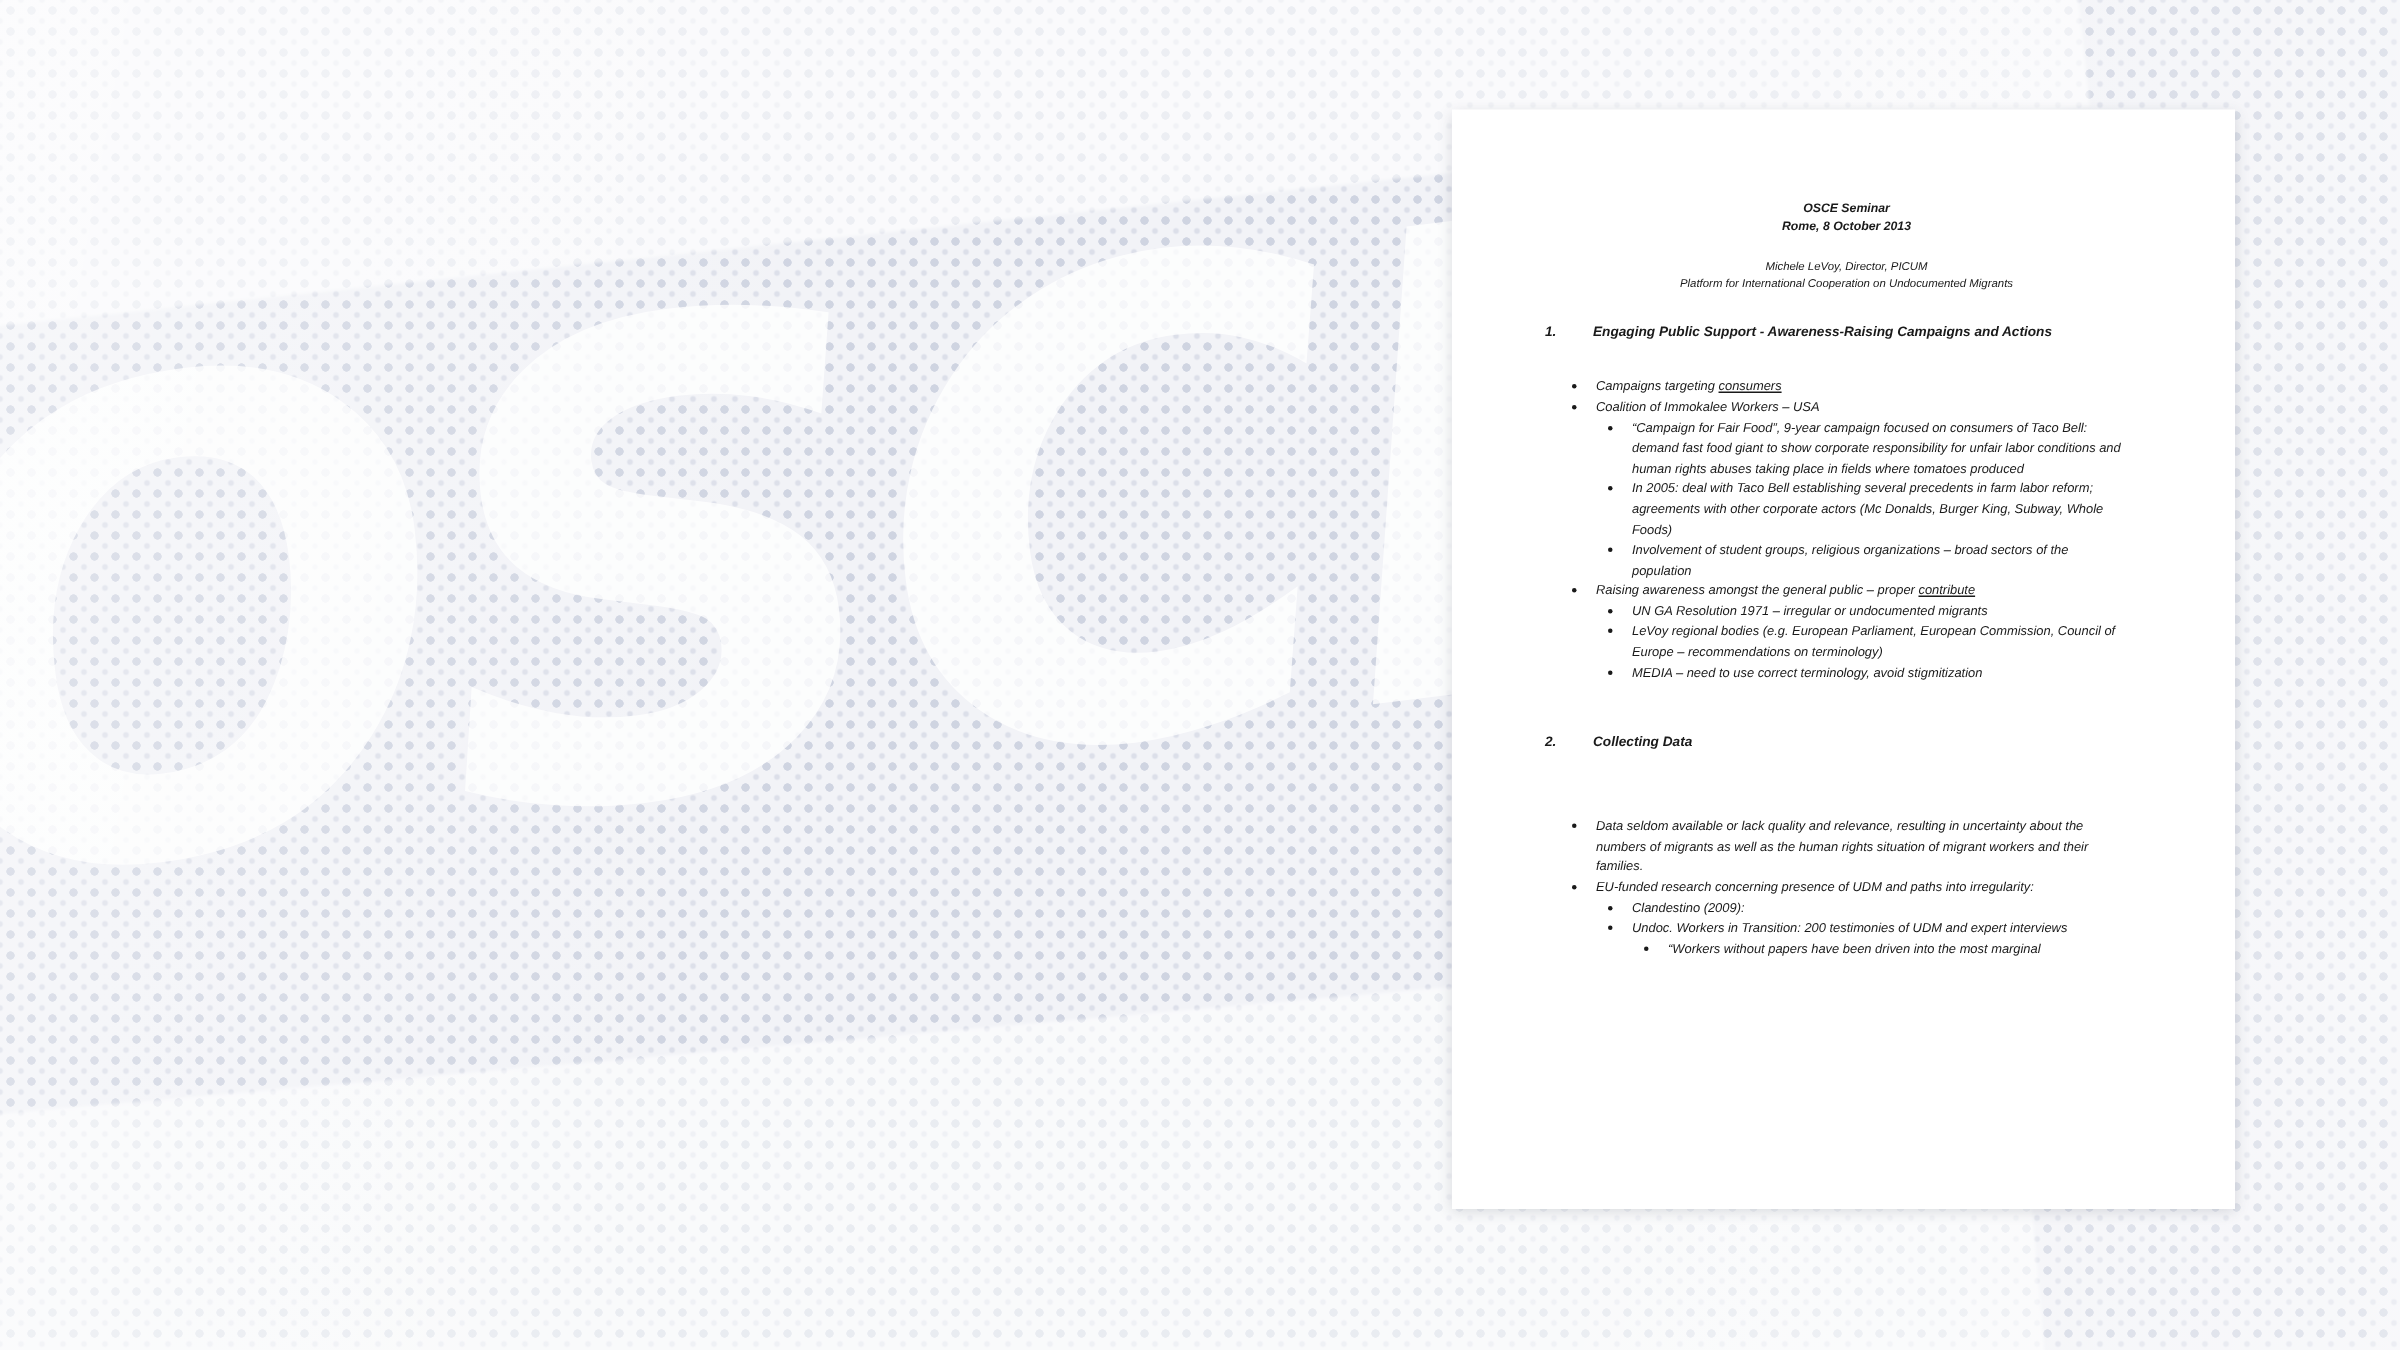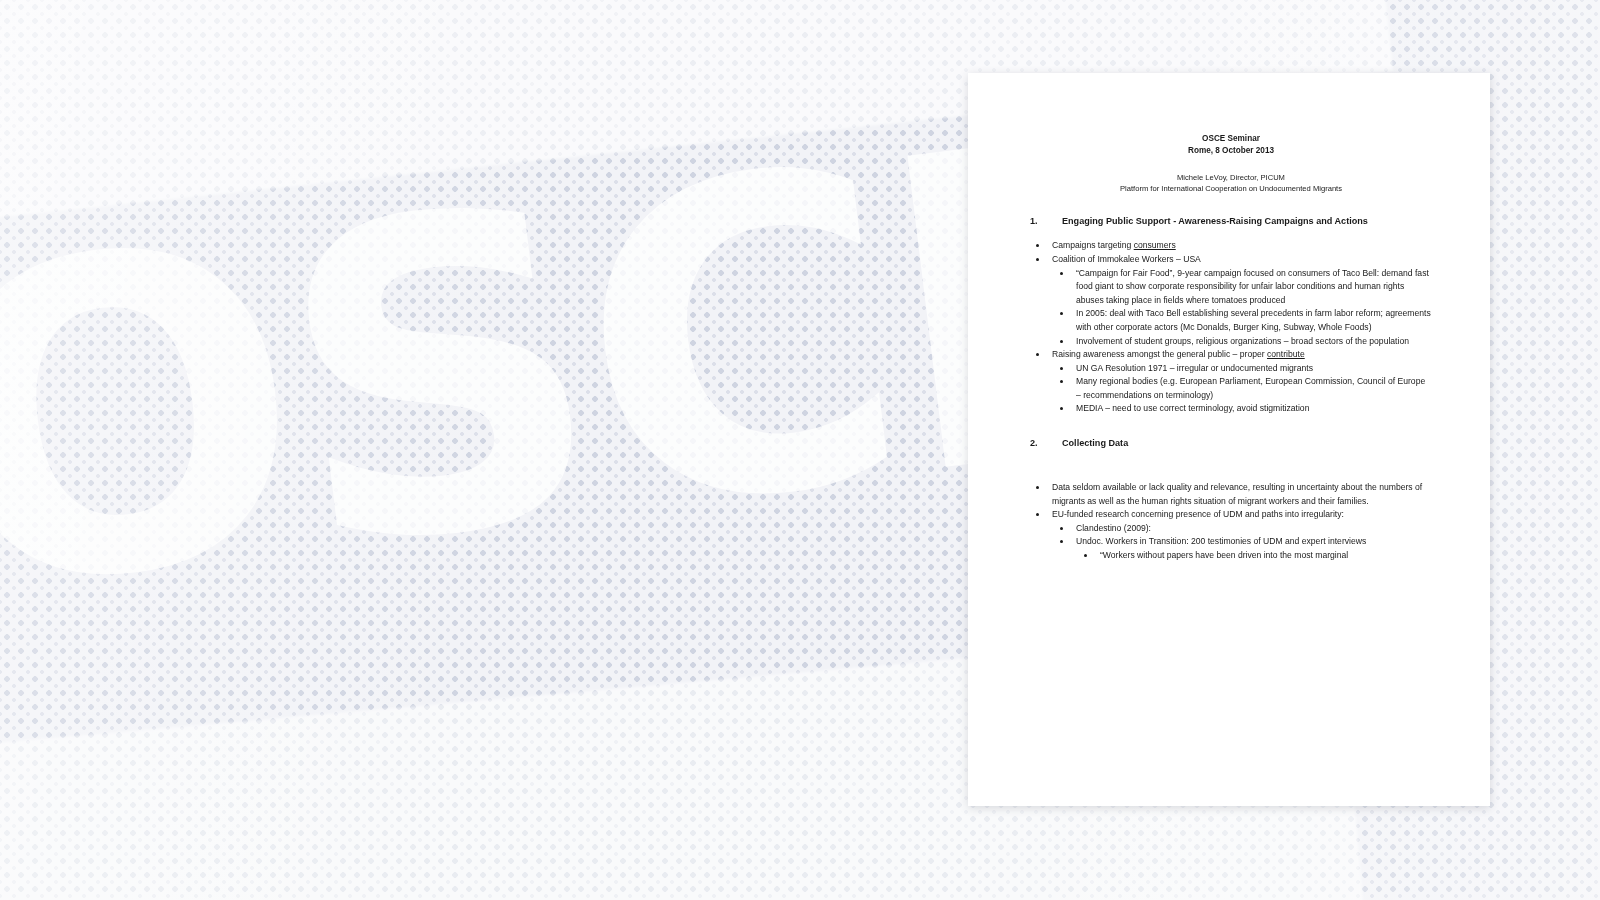--- a/index.html
+++ b/index.html
@@ -14,20 +14,21 @@
     background: #f4f5f8;
   }
 
   
   #stage {
     position: relative;
     width: 1600px;
     height: 900px;
     overflow: hidden;
     background: #f2f3f7;
+    font-style: italic;
   }
 
   
   #dots {
     position: absolute;
     inset: 0;
     background-image:
       radial-gradient(circle at 50% 50%, #c9cedd 2.6px, rgba(201,206,221,0) 3.0px);
     background-size: 14px 14px;
     background-position: 0 0;
@@ -122,21 +123,21 @@
   .section-head {
     display: flex;
     font-weight: bold;
     font-size: 9.1px;
     margin: 0 0 2px 0;
   }
   .section-num { width: 32px; flex: none; }
   .section-title { }
 
   ul.lvl1 {
-    margin: 0;
+    margin: 12px;
     padding-left: 18px;
     list-style: disc;
   }
   ul.lvl1 > li {
     margin: 0 0 0 0;
     padding-left: 4px;
   }
   ul.lvl2 {
     margin: 0;
     padding-left: 20px;
@@ -192,21 +193,21 @@
           <ul class="lvl2">
             <li>“Campaign for Fair Food”, 9-year campaign focused on consumers of Taco Bell: demand fast food giant to show corporate responsibility for unfair labor conditions and human rights abuses taking place in fields where tomatoes produced</li>
             <li>In 2005: deal with Taco Bell establishing several precedents in farm labor reform; agreements with other corporate actors (Mc Donalds, Burger King, Subway, Whole Foods)</li>
             <li>Involvement of student groups, religious organizations – broad sectors of the population</li>
           </ul>
         </li>
         <li>
           <span>Raising awareness amongst the general public – proper </span><span class="u">contribute</span>
           <ul class="lvl2">
             <li>UN GA Resolution 1971 – irregular or undocumented migrants</li>
-            <li>Many regional bodies (e.g. European Parliament, European Commission, Council of Europe – recommendations on terminology)</li>
+            <li>LeVoy regional bodies (e.g. European Parliament, European Commission, Council of Europe – recommendations on terminology)</li>
             <li>MEDIA – need to use correct terminology, avoid stigmitization</li>
           </ul>
         </li>
       </ul>
 
       <div class="gap-lg"></div>
 
       <div class="section-head">
         <span class="section-num">2.</span>
         <span class="section-title">Collecting Data</span>

